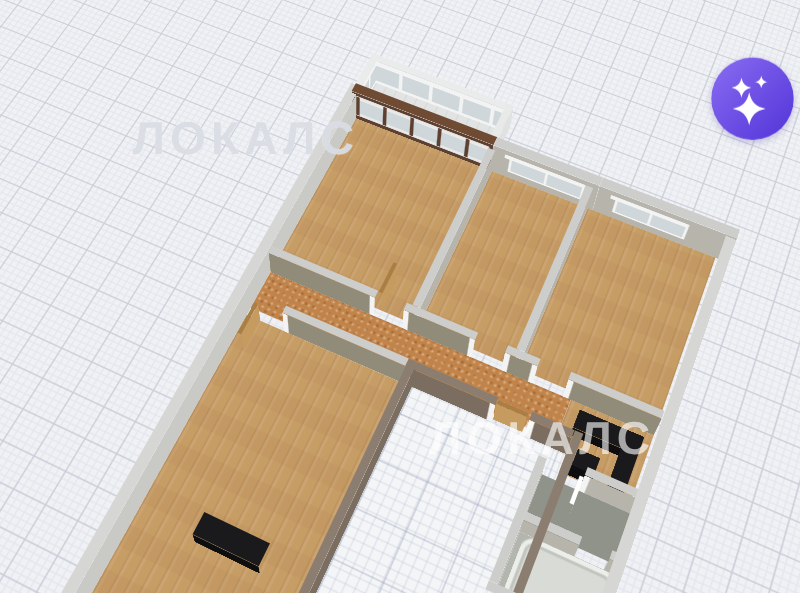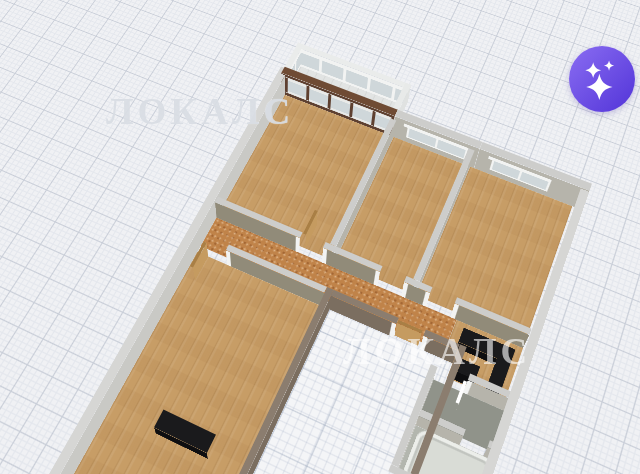--- a/index.html
+++ b/index.html
@@ -1,17 +1,17 @@
 <!DOCTYPE html>
 <html style="--grid_base: #f0f1f4; --grid_minor: #e4e7ed; --grid_major: #c9ced8; --wood: #c79d66; --corridor: #c08349; --kitchen: #f4f5f7; --balcony: #e2e4e3; --wall_top: #cdcdcb; --wall_face: #b6b4ab; --wall_olive: #918b79; --wall_dark: #7b6e60; --wall_dark_top: #8b7d6f; --brown: #5e4030; --brown_top: #6f4b34; --glass: #cfd7da; --frame: #f2f3f2; --bath: #b3b6ae; --toilet: #90938a; --tub: #d9dcd6; --furniture: #1a1a1c; --furniture_face: #0e0e10; --door: #c59b60; --door_top: #a97f45; --wm_top: rgba(213,217,224,0.85); --wm_center: rgba(255,255,255,0.62); --btn_a: #8a6df2; --btn_b: #5234d8;"><head>
 <meta charset="utf-8">
 <style>
   html,body{margin:0;padding:0;background:#e9ebee;}
   .screen{position:relative;width:640px;height:474px;overflow:hidden;
-          background:var(--grid_base,#f0f1f4);font-family:Liberation Serif, serif;}
+          background:var(--grid_base,#f0f1f4);font-family:Liberation Sans, sans-serif;}
   
   .persp{position:absolute;inset:0;perspective:1100px;perspective-origin:280px 50px;}
   .world{position:absolute;left:281px;top:86px;width:0;height:0;
          transform-origin:0 0;transform:rotateX(36deg) rotateZ(25deg);transform-style:preserve-3d;}
   .w{position:absolute;transform-style:preserve-3d;}
   .cap,.face,.flo,.part{position:absolute;}
   .face{transform-origin:0 0;transform:rotateX(90deg);backface-visibility:visible;}
   .flo{transform:translateZ(0.4px);}
   
   .ground{left:-900px;top:-800px;width:2300px;height:1800px;background-color:var(--grid_base,#f0f1f4);

